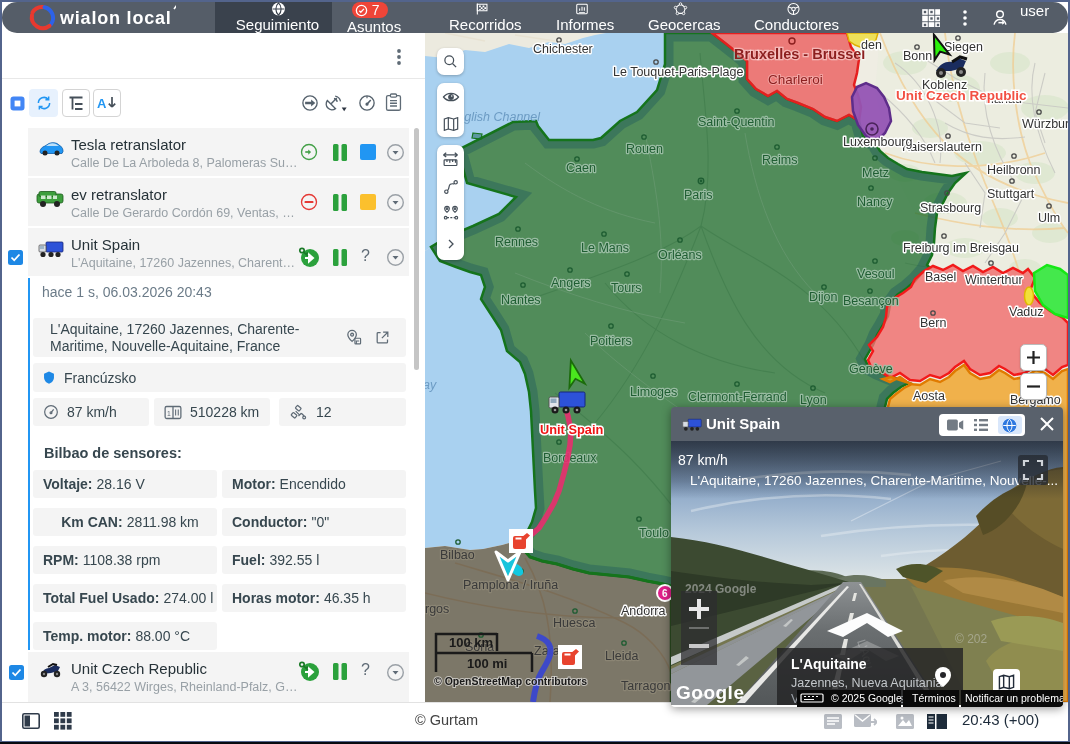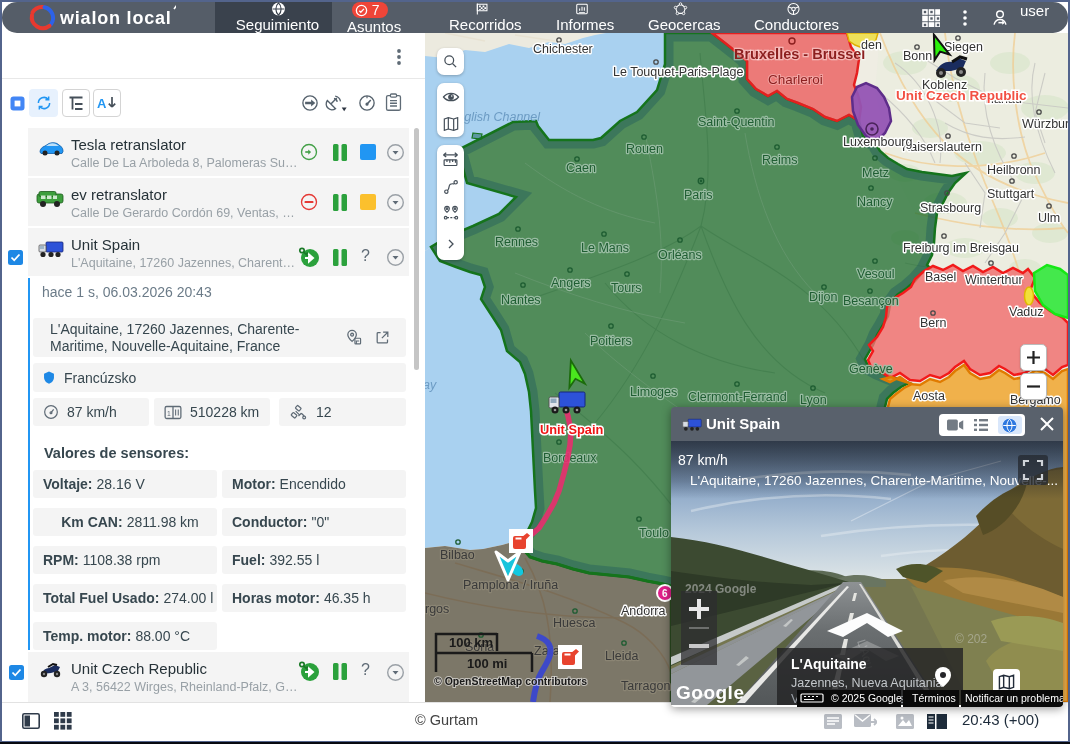--- a/index.html
+++ b/index.html
@@ -327,21 +327,21 @@
       </div>
     <div class="cell" style="left:277px;top:365px;width:127px;">
         <svg width="19" height="17" viewBox="0 0 26 24" fill="none" stroke="#5f6b76" stroke-width="1.7">
           <rect x="9" y="3" width="7" height="5" rx="1" transform="rotate(40 12 6)"></rect>
           <rect x="3" y="13" width="7" height="5" rx="1" transform="rotate(40 6 16)"></rect>
           <path d="M9 10l5 5M17 13l4 4M13 17l4-4"></path>
           <circle cx="21" cy="19" r="2"></circle>
         </svg>
         <span style="margin-left:8px">12</span>
       </div>
-    <div style="position:absolute;left:42px;top:412px;font-size:14.5px;font-weight:bold;color:#37474f;">Valores de sensores:</div>
+    <div style="position:absolute;left:42px;top:412px;font-size:14.5px;font-weight:bold;color:#37474f;">Bilbao de sensores:</div>
     <div class="cell" style="left:31px;top:437px;width:184px;"><b>Voltaje:</b> 28.16 V</div>
     <div class="cell" style="left:220px;top:437px;width:184px;"><b>Motor:</b> Encendido</div>
     <div class="cell" style="left:31px;top:475px;width:184px;justify-content:center;"><b>Km CAN:</b> 2811.98 km</div>
     <div class="cell" style="left:220px;top:475px;width:184px;"><b>Conductor:</b> "0"</div>
     <div class="cell" style="left:31px;top:513px;width:184px;"><b>RPM:</b> 1108.38 rpm</div>
     <div class="cell" style="left:220px;top:513px;width:184px;"><b>Fuel:</b> 392.55 l</div>
     <div class="cell" style="left:31px;top:551px;width:184px;"><b>Total Fuel Usado:</b> 274.00 l</div>
     <div class="cell" style="left:220px;top:551px;width:184px;"><b>Horas motor:</b> 46.35 h</div>
     <div class="cell" style="left:31px;top:589px;width:184px;"><b>Temp. motor:</b> 88.00 °C</div>
 

